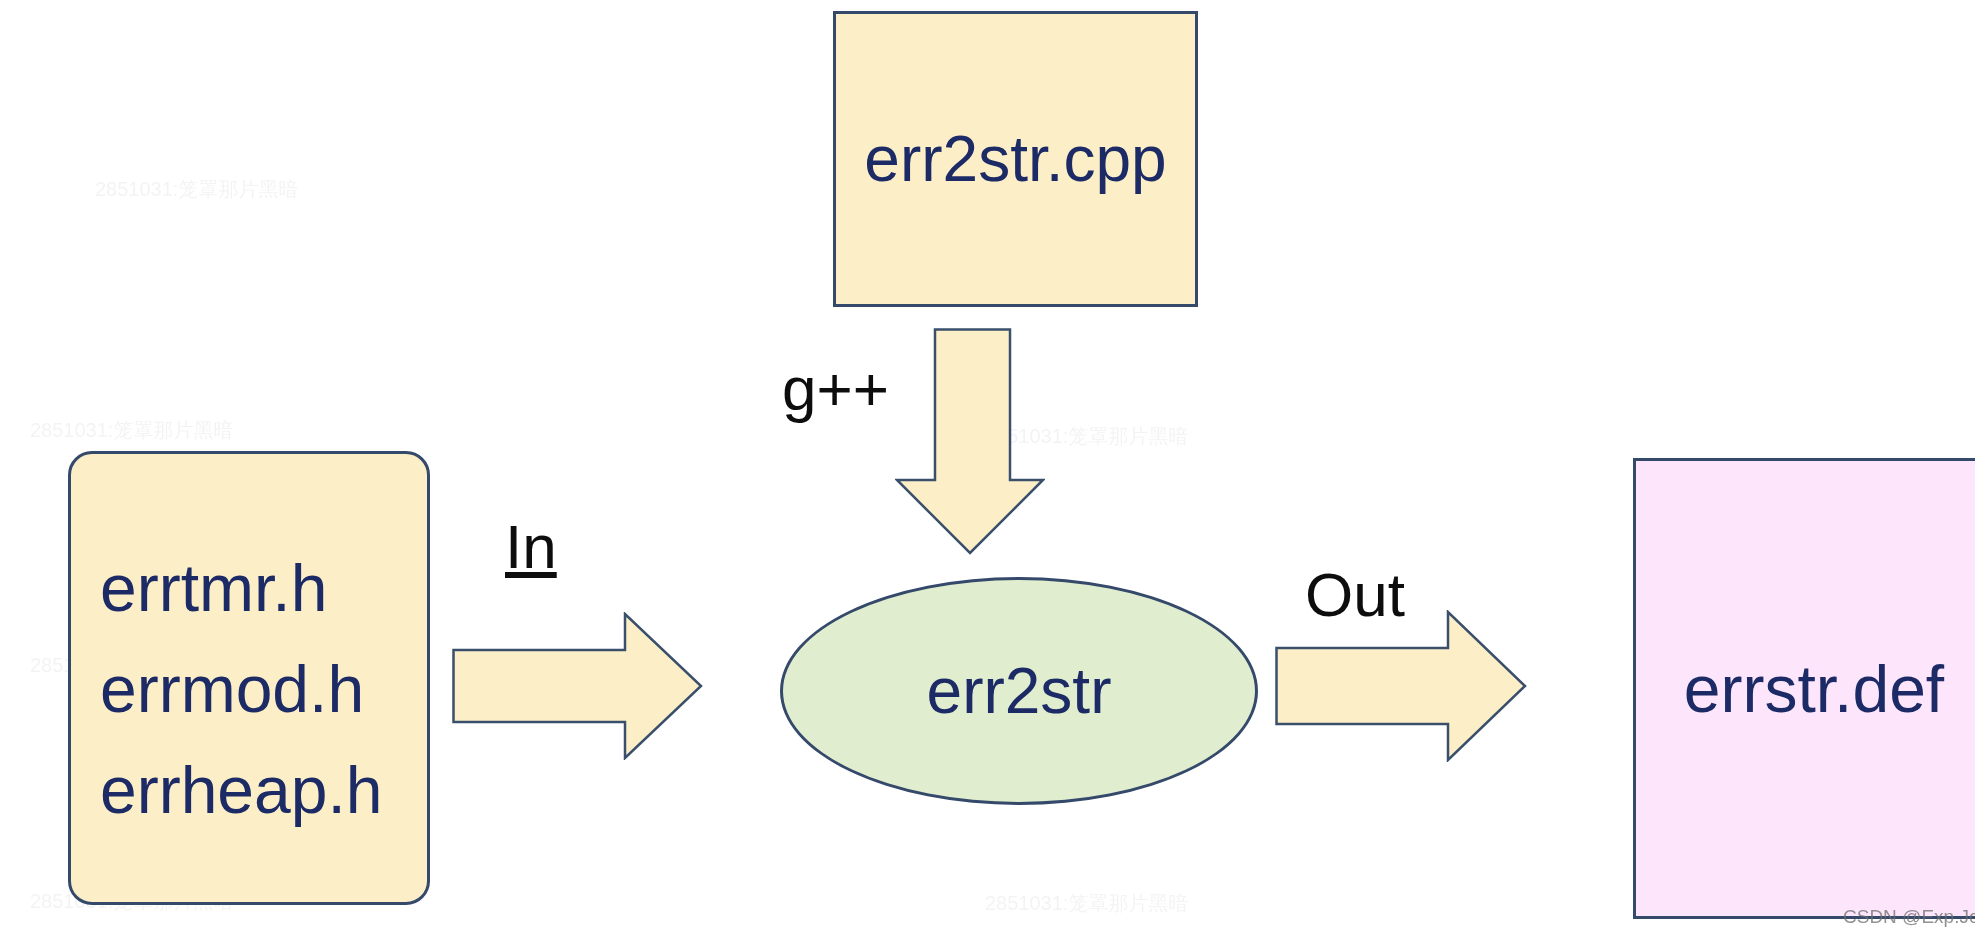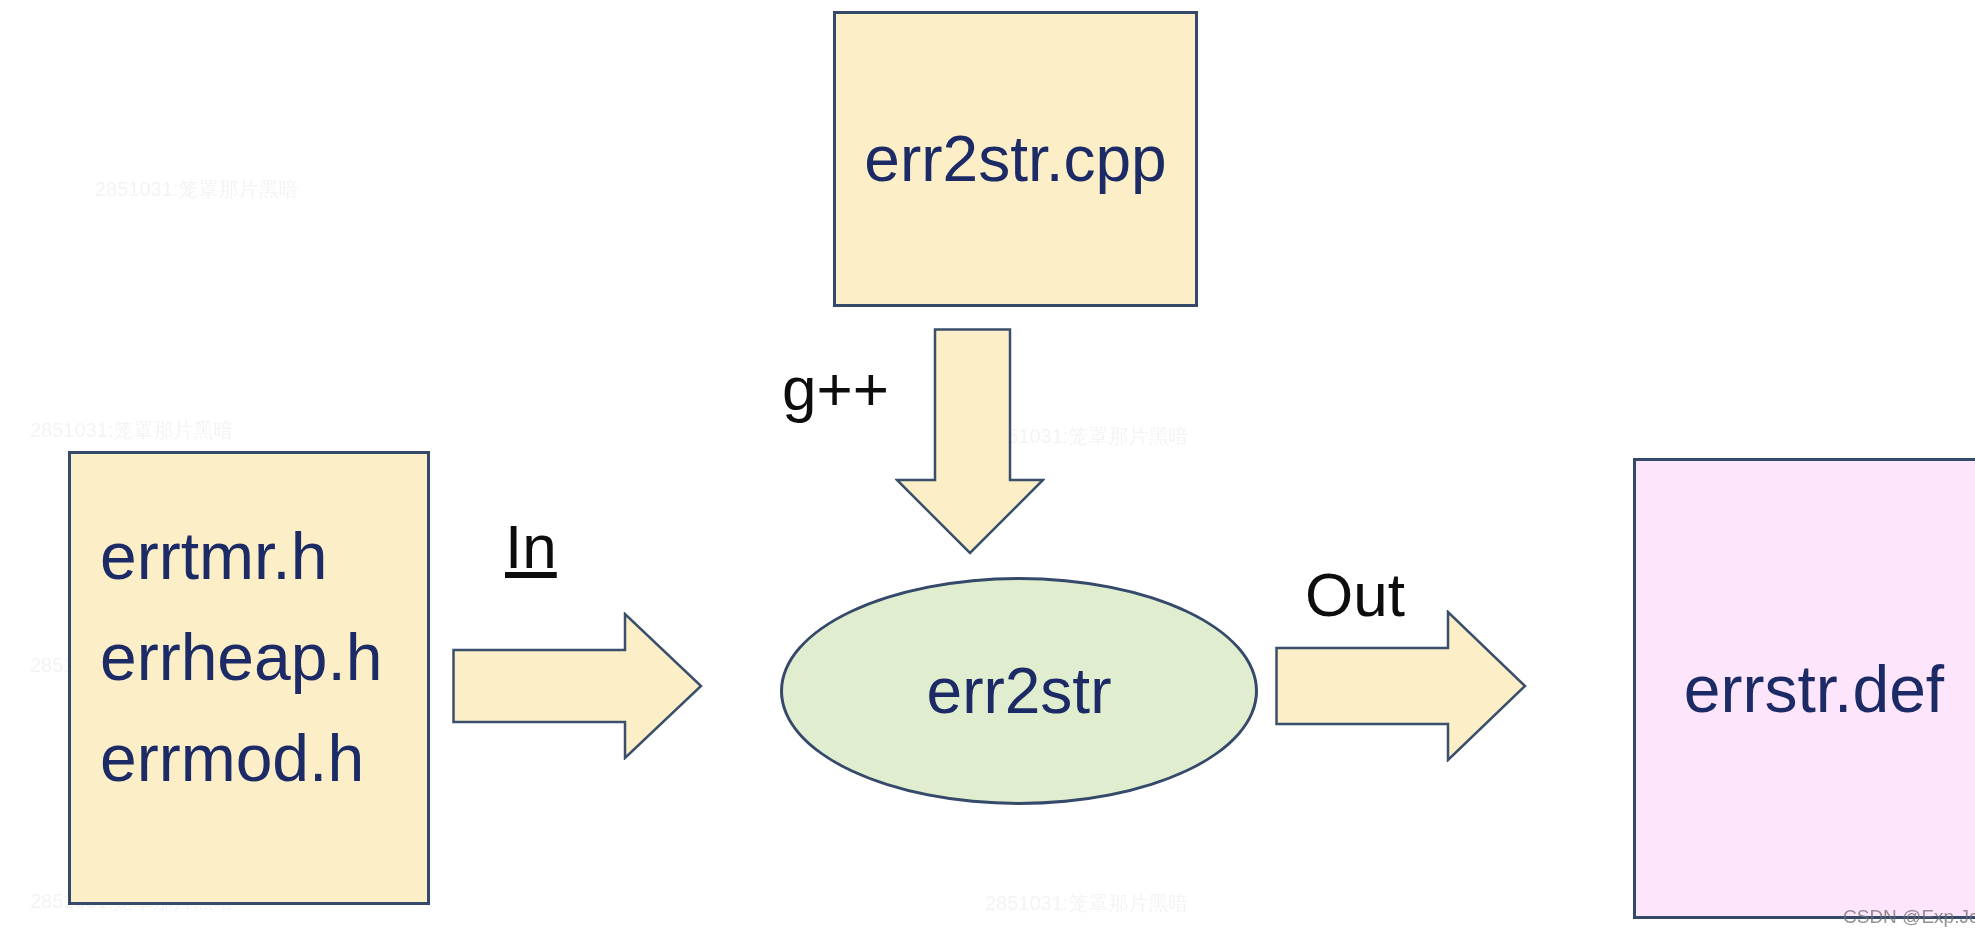--- a/index.html
+++ b/index.html
@@ -20,25 +20,26 @@
     position: absolute;
     box-sizing: border-box;
     border: 3px solid #35496b;
     color: #1c2b66;
     margin-left: 40px;
   }
   .box-headers {
     left: 28px; top: 451px;
     width: 362px; height: 454px;
     background: #fcefc8;
-    padding-top: 52px;
+    padding-top: 84px;
     padding-left: 29px;
     font-size: 66px;
     line-height: 101px;
     white-space: nowrap;
+    border-radius: 24px;
   }
   .box-source {
     left: 793px; top: 11px;
     width: 365px; height: 296px;
     background: #fcefc8;
     display: flex; align-items: center; justify-content: center;
     font-size: 64px;
   }
   .ellipse-tool {
     left: 740px; top: 577px;
@@ -102,22 +103,22 @@
   <span class="wm-tile" style="left:985px; top:188px;">2851031:笼罩那片黑暗</span>
   <span class="wm-tile" style="left:30px;  top:417px;">2851031:笼罩那片黑暗</span>
   <span class="wm-tile" style="left:985px; top:423px;">2851031:笼罩那片黑暗</span>
   <span class="wm-tile" style="left:30px;  top:652px;">2851031:笼罩那片黑暗</span>
   <span class="wm-tile" style="left:985px; top:655px;">2851031:笼罩那片黑暗</span>
   <span class="wm-tile" style="left:30px;  top:888px;">2851031:笼罩那片黑暗</span>
   <span class="wm-tile" style="left:985px; top:890px;">2851031:笼罩那片黑暗</span>
 
   <div class="node box-headers">
     <div>errtmr.h</div>
+    <div>errmod.h</div>
     <div>errheap.h</div>
-    <div>errmod.h</div>
   </div>
 
   <div class="node box-source">
     <span>err2str.cpp</span>
   </div>
 
   <div class="node ellipse-tool">
     <span>err2str</span>
   </div>
 

